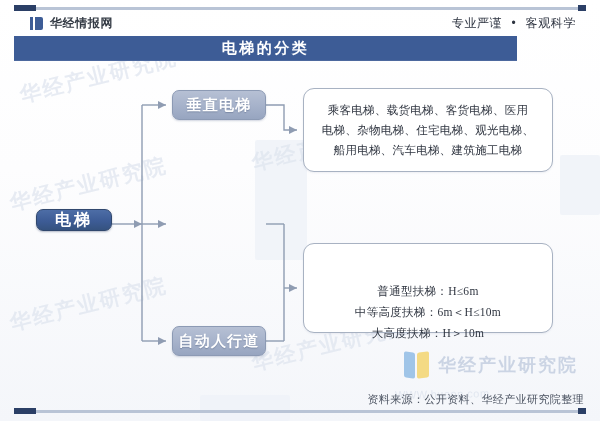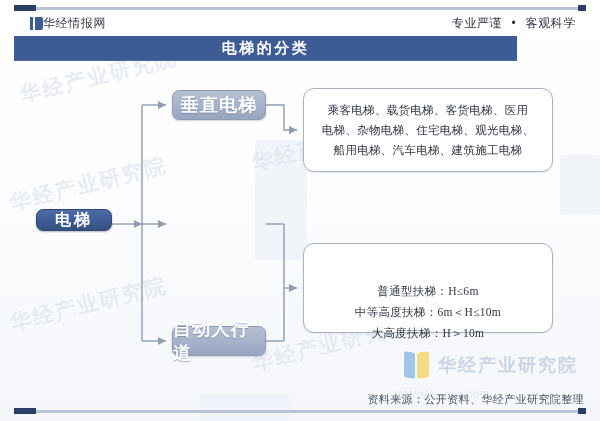--- a/index.html
+++ b/index.html
@@ -96,21 +96,23 @@
     left: 14px; top: 12px;
     width: 572px; height: 22px;
     display: flex;
     align-items: center;
     justify-content: space-between;
     z-index: 5;
   }
   .brand {
     display: flex;
     align-items: center;
+    gap: 7px;
     padding-left: 16px;
+    font-weight: bold;
   }
   .brand-mark {
     display: inline-block;
     width: 13px; height: 13px;
     position: relative;
   }
   .brand-mark::before,
   .brand-mark::after {
     content: "";
     position: absolute;
@@ -195,21 +197,21 @@
 
   .node-branch {
     width: 94px; height: 30px;
     border-radius: 7px;
     background: linear-gradient(180deg, #b6c0d4 0%, #a7b3cb 50%, #97a5c0 100%);
     border: 1px solid #8c9ab4;
     box-shadow: 0 1px 2px rgba(70,90,130,.25);
   }
   .node-branch .label {
     color: #ffffff;
-    font-size: 18px;
+    font-size: 15px;
     font-weight: 700;
     letter-spacing: 1.2px;
     font-family: "DejaVu Sans", sans-serif;
     text-shadow: 0 1px 1px rgba(90,105,135,.5);
   }
   .branch-1 { left: 172px; top: 29px; }
   .branch-2 { left: 172px; top: 148px; }
   .branch-3 { left: 172px; top: 265px; }
 
   .leafbox {

